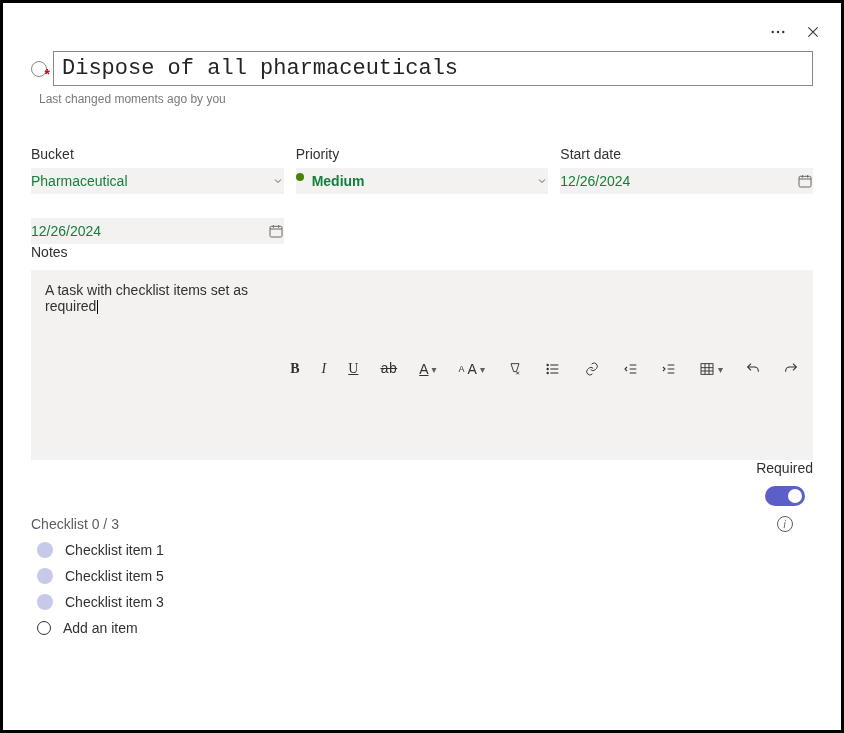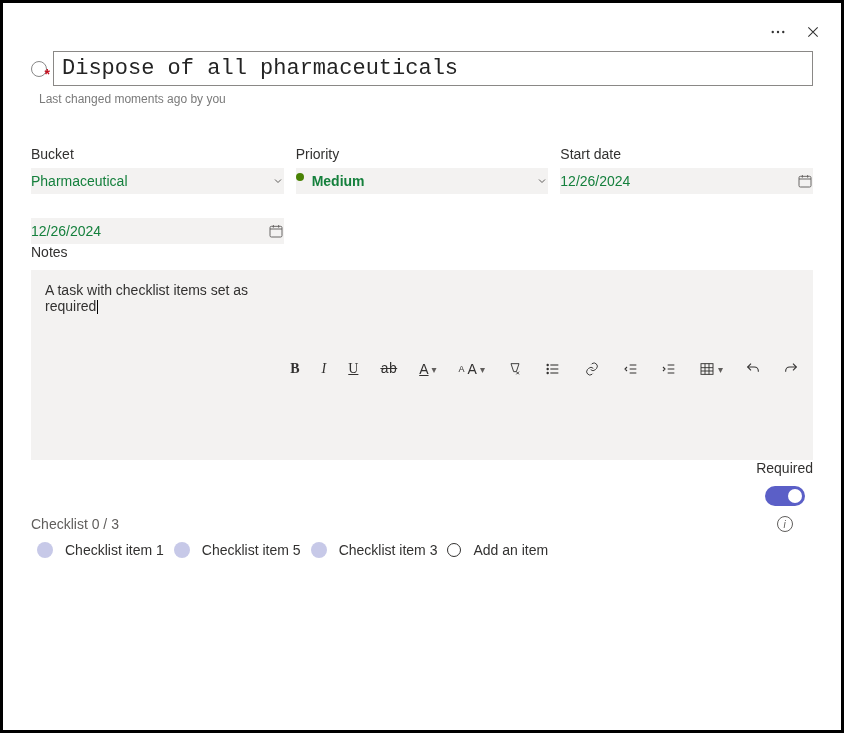--- a/index.html
+++ b/index.html
@@ -83,21 +83,21 @@
   .toggle {
     width:40px; height:20px; border-radius:10px; background:#5b5fc7;
     position:relative; cursor:pointer;
   }
   .toggle::after{
     content:""; width:14px; height:14px; background:#fff; border-radius:50%;
     position:absolute; top:3px; right:3px;
   }
   .info-icon{ width:16px;height:16px;border:1.3px solid #605e5c;border-radius:50%;
     display:flex;align-items:center;justify-content:center;font-size:10px;color:#605e5c;font-style:italic;}
-  .check-list { margin-top:10px; display:flex; flex-direction:row; gap:10px; padding-left:6px;}
+  .check-list { margin-top:10px; display:flex; flex-direction:column; gap:10px; padding-left:6px;}
   .check-item { display:flex; align-items:center; gap:12px; font-size:14px; color:#323130;}
   .check-bullet-filled{ width:16px;height:16px;border-radius:50%;background:#c7c9e8;}
   .check-bullet-empty{ width:14px;height:14px;border-radius:50%;border:1.5px solid #323130;}
   .cursor-caret{ display:inline-block; width:1px; height:14px; background:#000; vertical-align:middle; margin-left:1px;}
 </style>
 </head>
 <body>
 
 <div class="frame">
 

